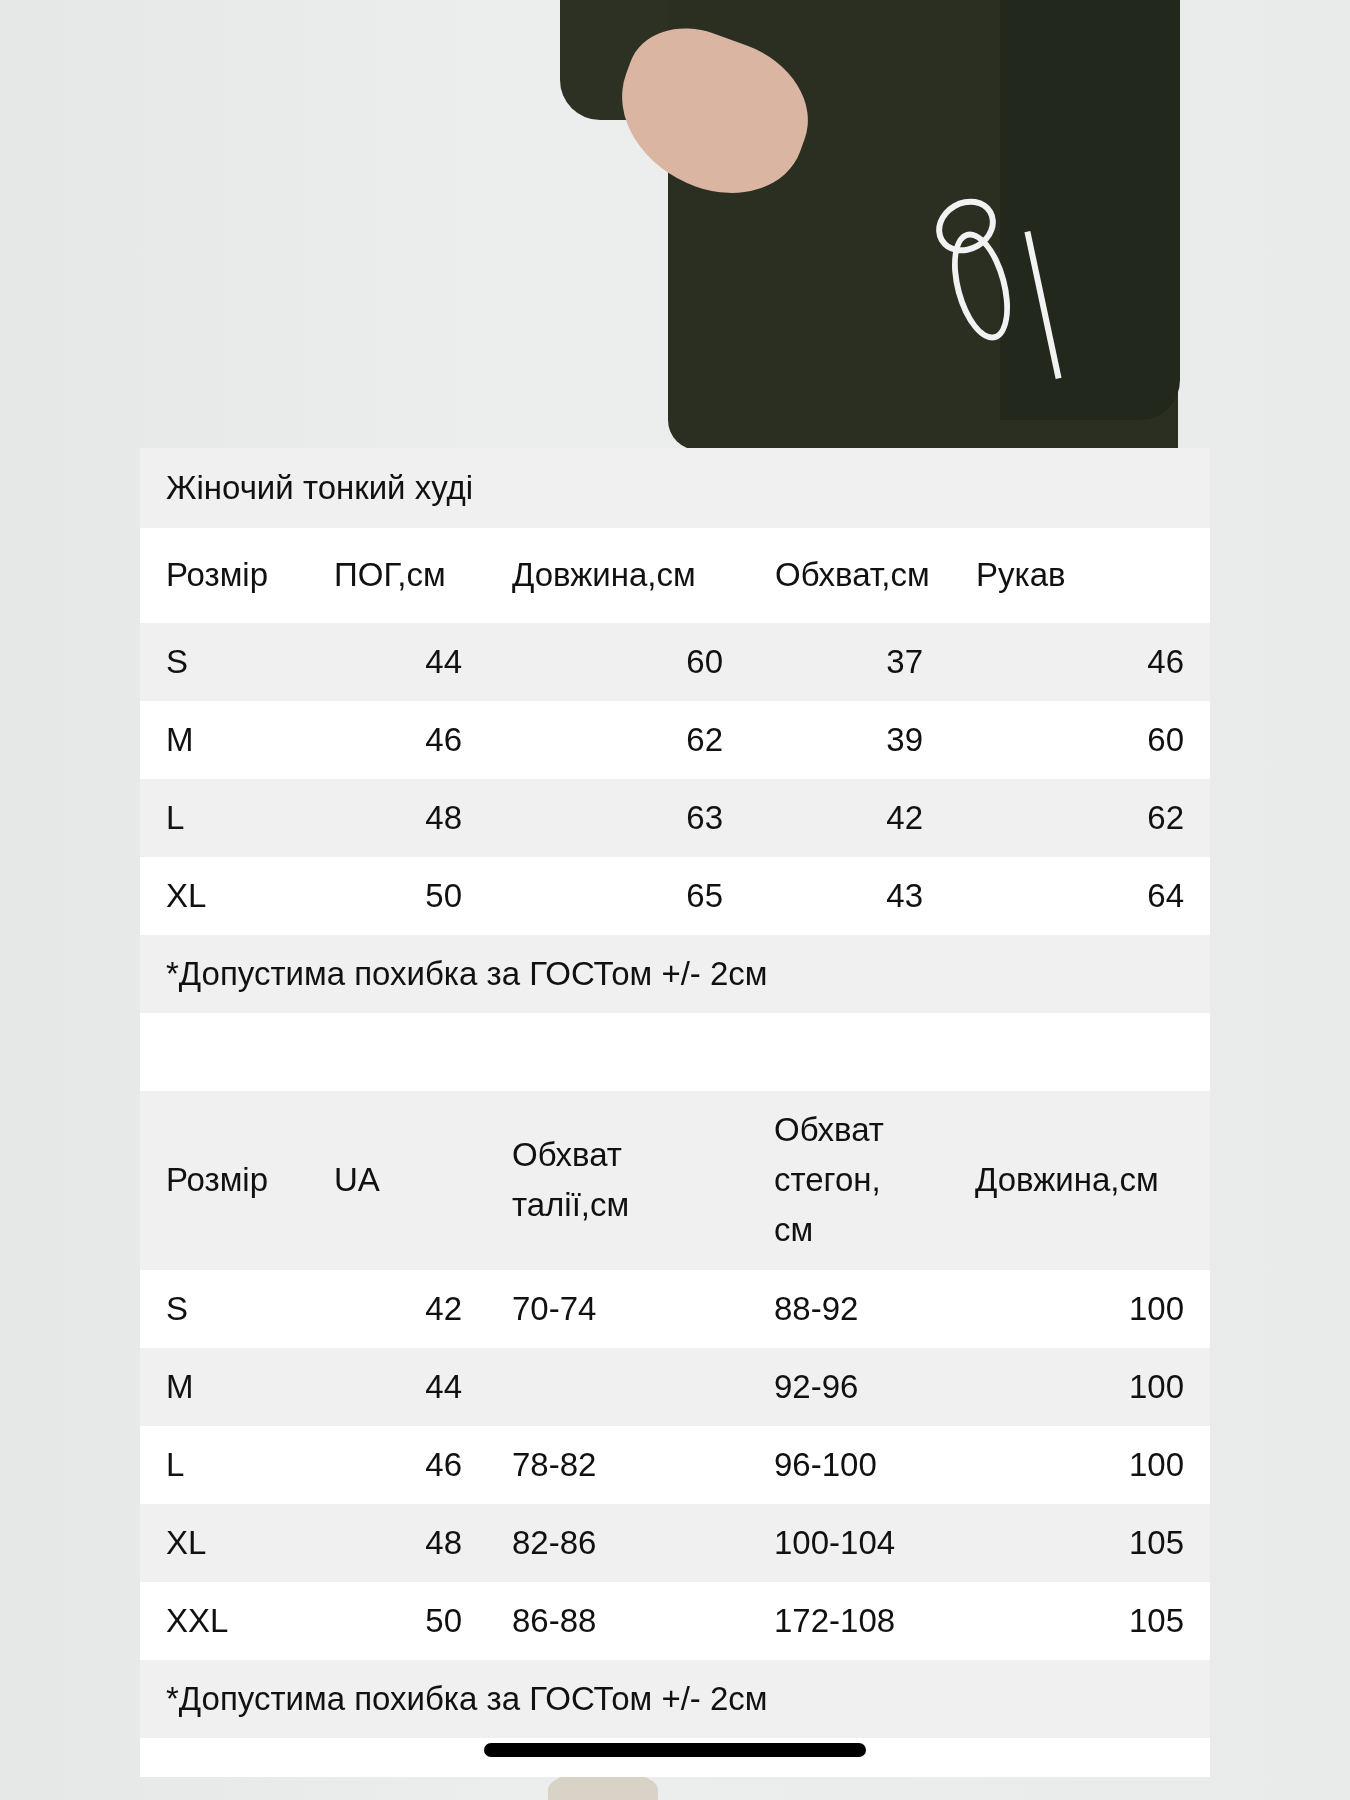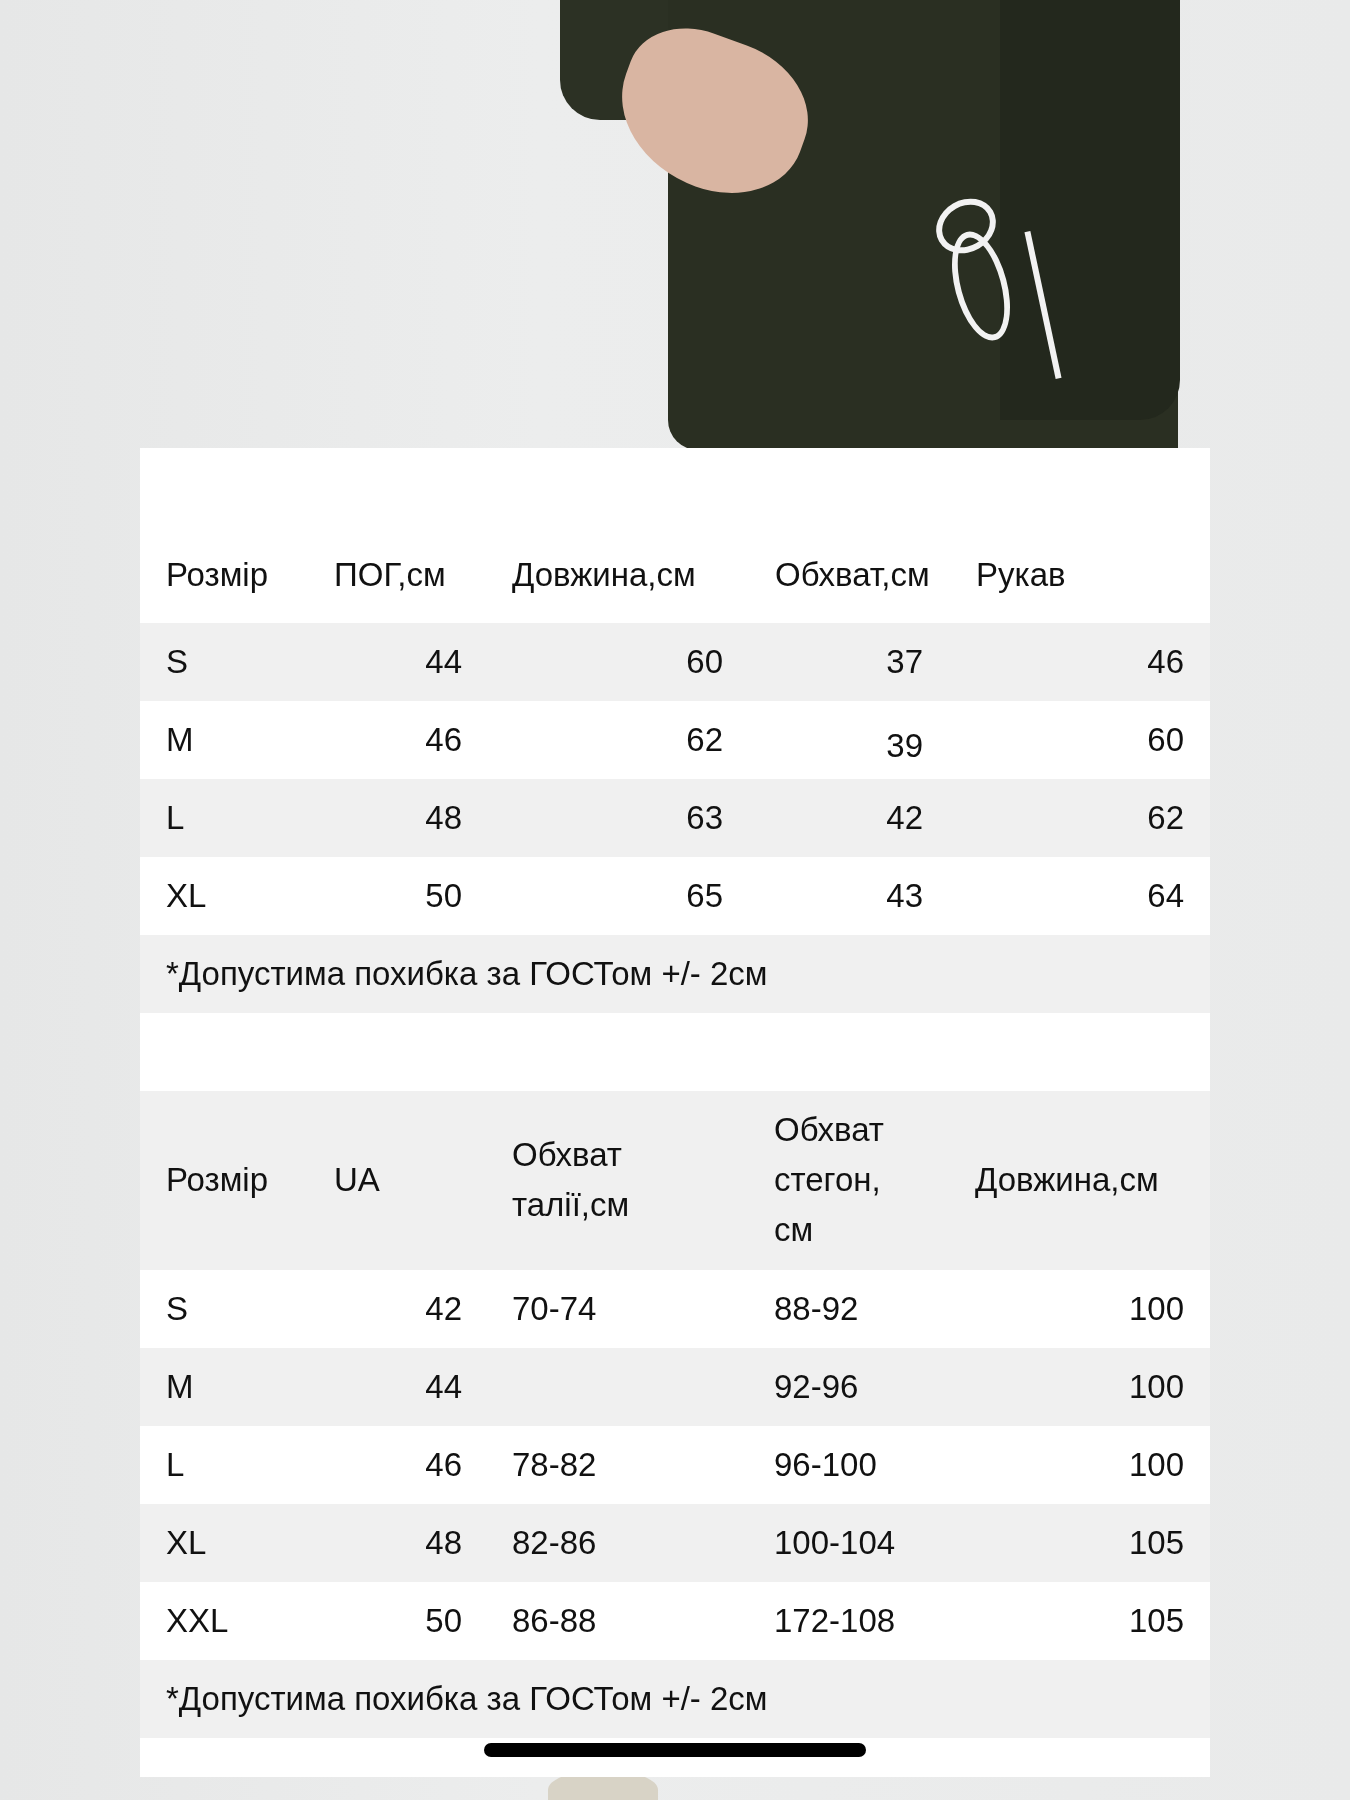--- a/index.html
+++ b/index.html
@@ -28,40 +28,43 @@
   <div class="garment2"></div>
   <div class="hand"></div>
   <div class="cord" style="left:935px;top:200px;width:50px;height:40px;transform:rotate(-30deg);"></div>
   <div class="cord" style="left:955px;top:230px;width:40px;height:100px;transform:rotate(-15deg);"></div>
   <div style="position:absolute;left:1040px;top:230px;width:6px;height:150px;background:#f2f2f2;transform:rotate(-12deg);"></div>
   <div class="shoe"></div>
 </div>
 
 <div class="card">
 
+  <div class="row grey" style="top:0;height:80px;">
+    <span class="t" style="left:26px;top:15px;">Жіночий тонкий худі</span>
+  </div>
   <div class="row white" style="top:80px;height:95px;">
     <span class="t" style="left:26px;top:22px;">Розмір</span>
     <span class="t" style="left:194px;top:22px;">ПОГ,см</span>
     <span class="t" style="left:372px;top:22px;">Довжина,см</span>
     <span class="t" style="left:635px;top:22px;">Обхват,см</span>
     <span class="t" style="left:836px;top:22px;">Рукав</span>
   </div>
 
   <div class="row grey" style="top:175px;height:78px;">
     <span class="t" style="left:26px;top:14px;">S</span>
     <span class="t r" style="right:748px;top:14px;">44</span>
     <span class="t r" style="right:487px;top:14px;">60</span>
     <span class="t r" style="right:287px;top:14px;">37</span>
     <span class="t r" style="right:26px;top:14px;">46</span>
   </div>
   <div class="row white" style="top:253px;height:78px;">
     <span class="t" style="left:26px;top:14px;">M</span>
     <span class="t r" style="right:748px;top:14px;">46</span>
     <span class="t r" style="right:487px;top:14px;">62</span>
-    <span class="t r" style="right:287px;top:20px;">39</span>
+    <span class="t r" style="right:287px;top:14px;">39</span>
     <span class="t r" style="right:26px;top:14px;">60</span>
   </div>
   <div class="row grey" style="top:331px;height:78px;">
     <span class="t" style="left:26px;top:14px;">L</span>
     <span class="t r" style="right:748px;top:14px;">48</span>
     <span class="t r" style="right:487px;top:14px;">63</span>
     <span class="t r" style="right:287px;top:14px;">42</span>
     <span class="t r" style="right:26px;top:14px;">62</span>
   </div>
   <div class="row white" style="top:409px;height:78px;">

